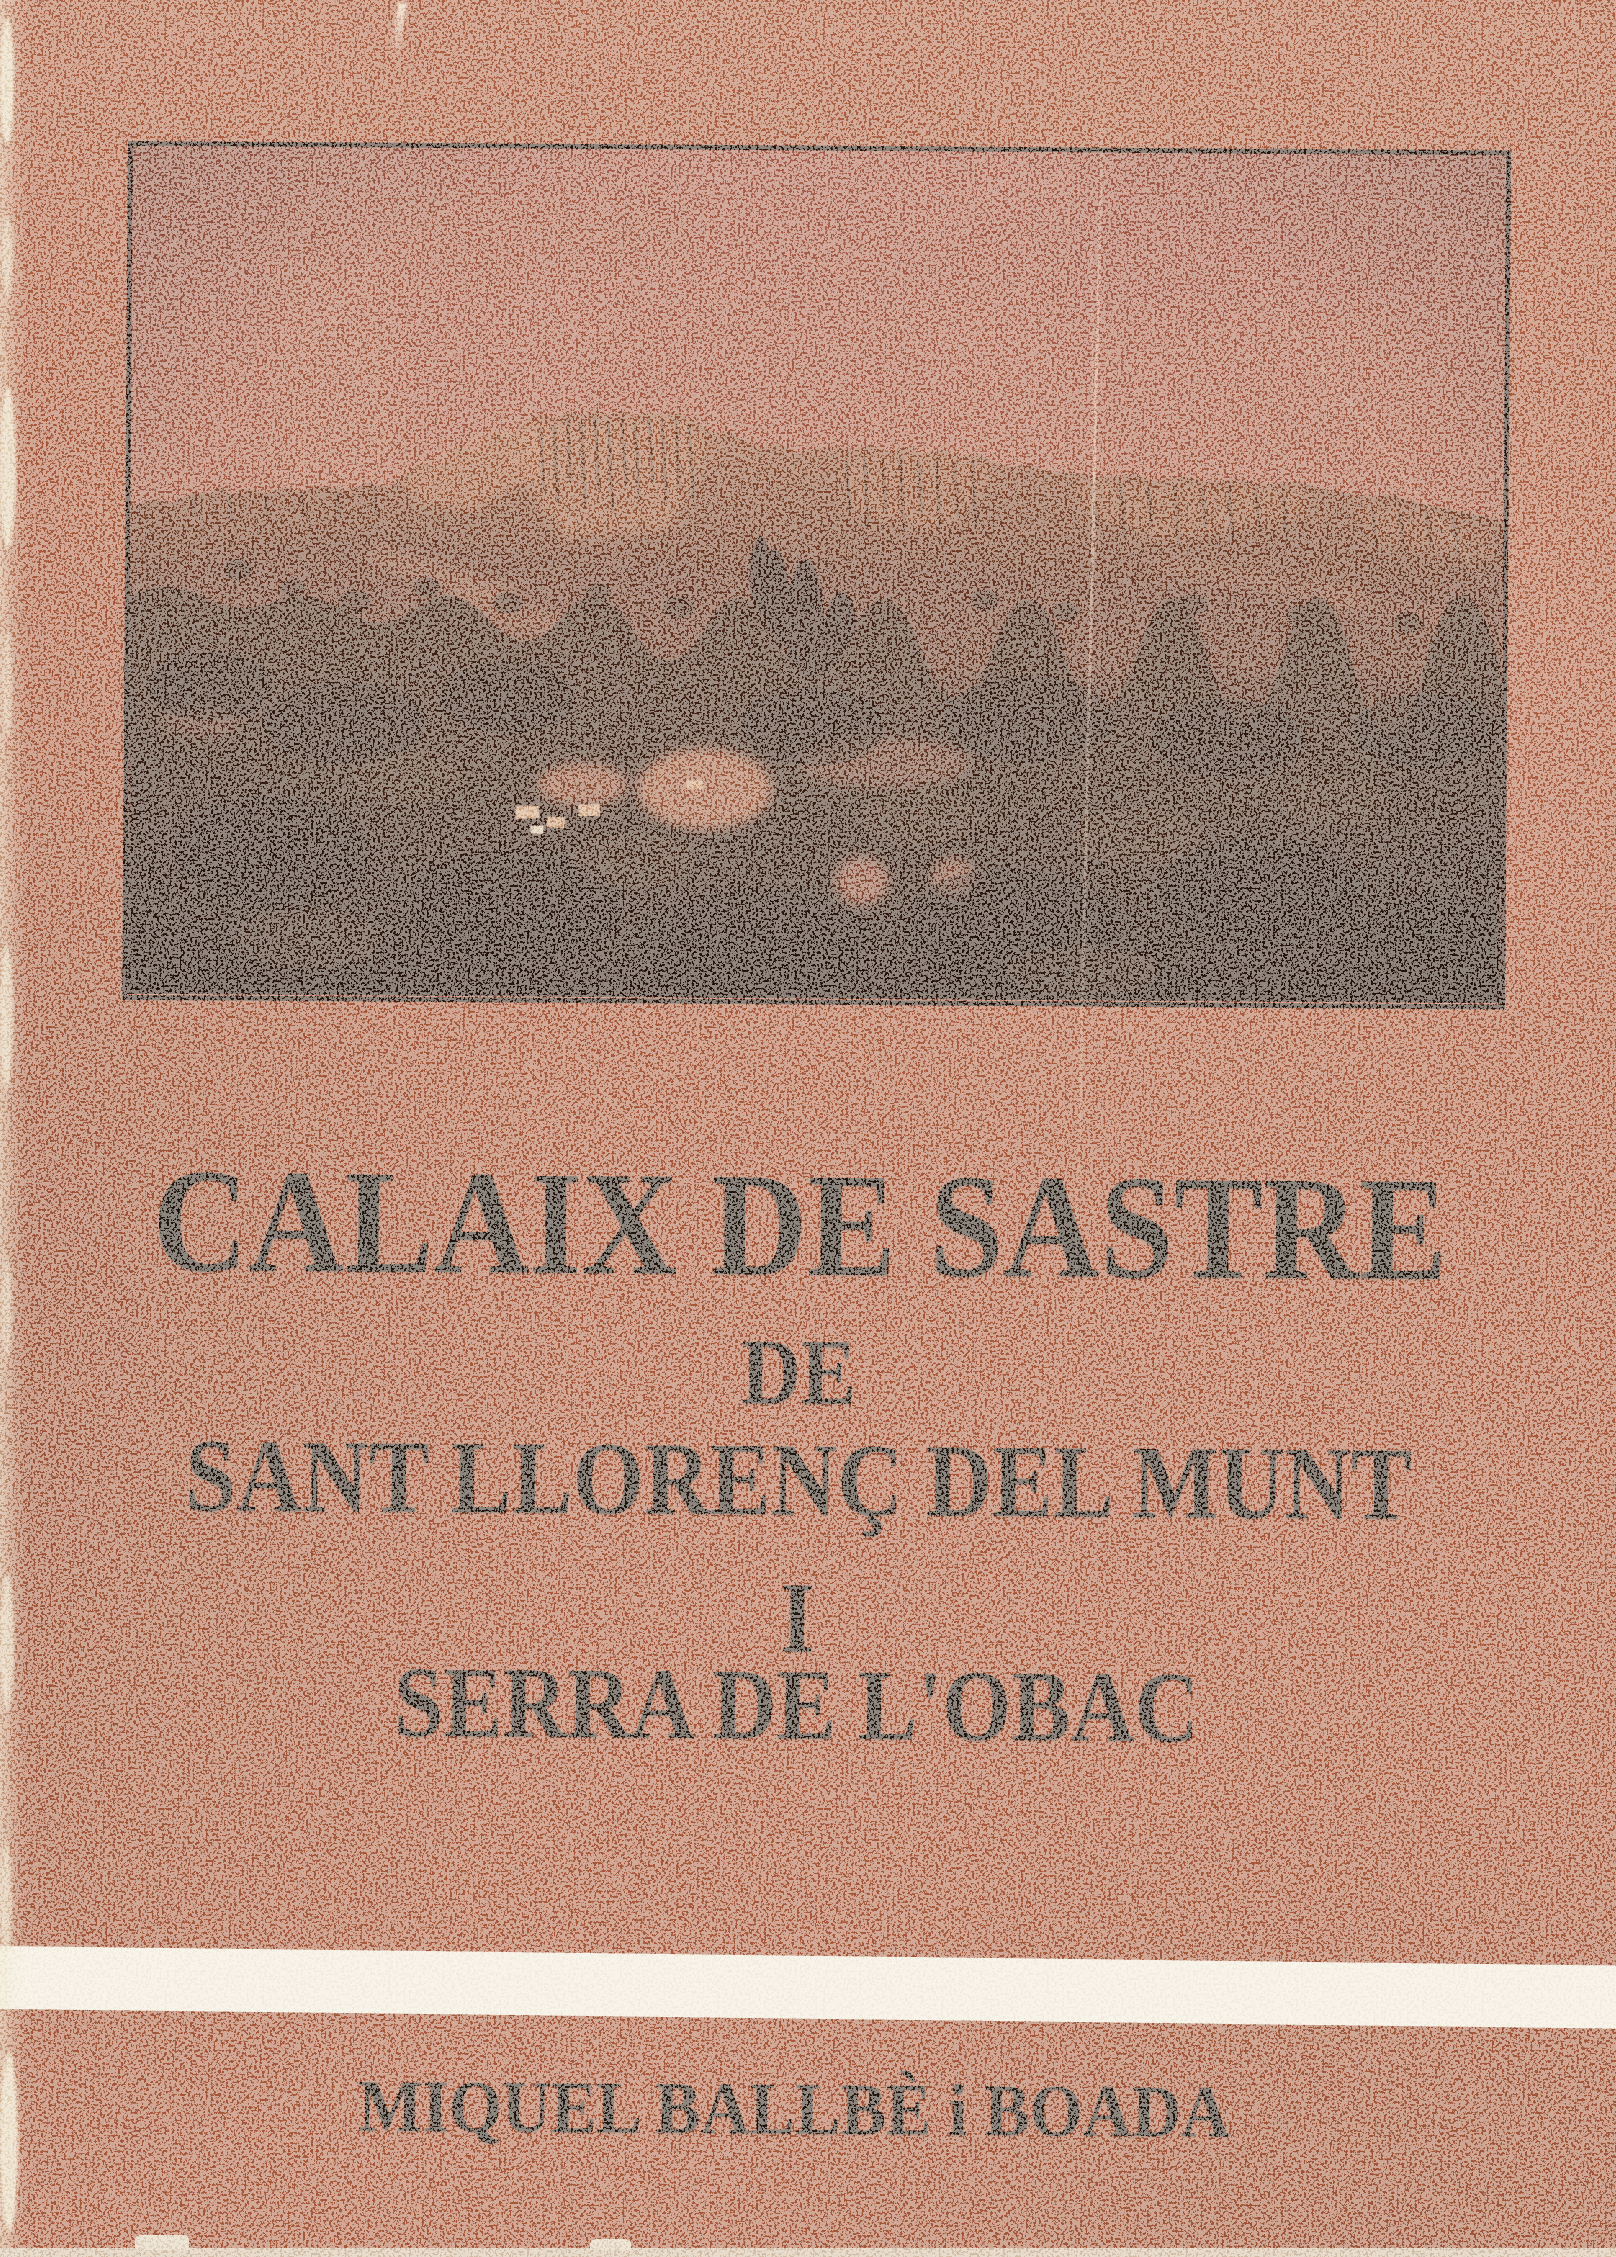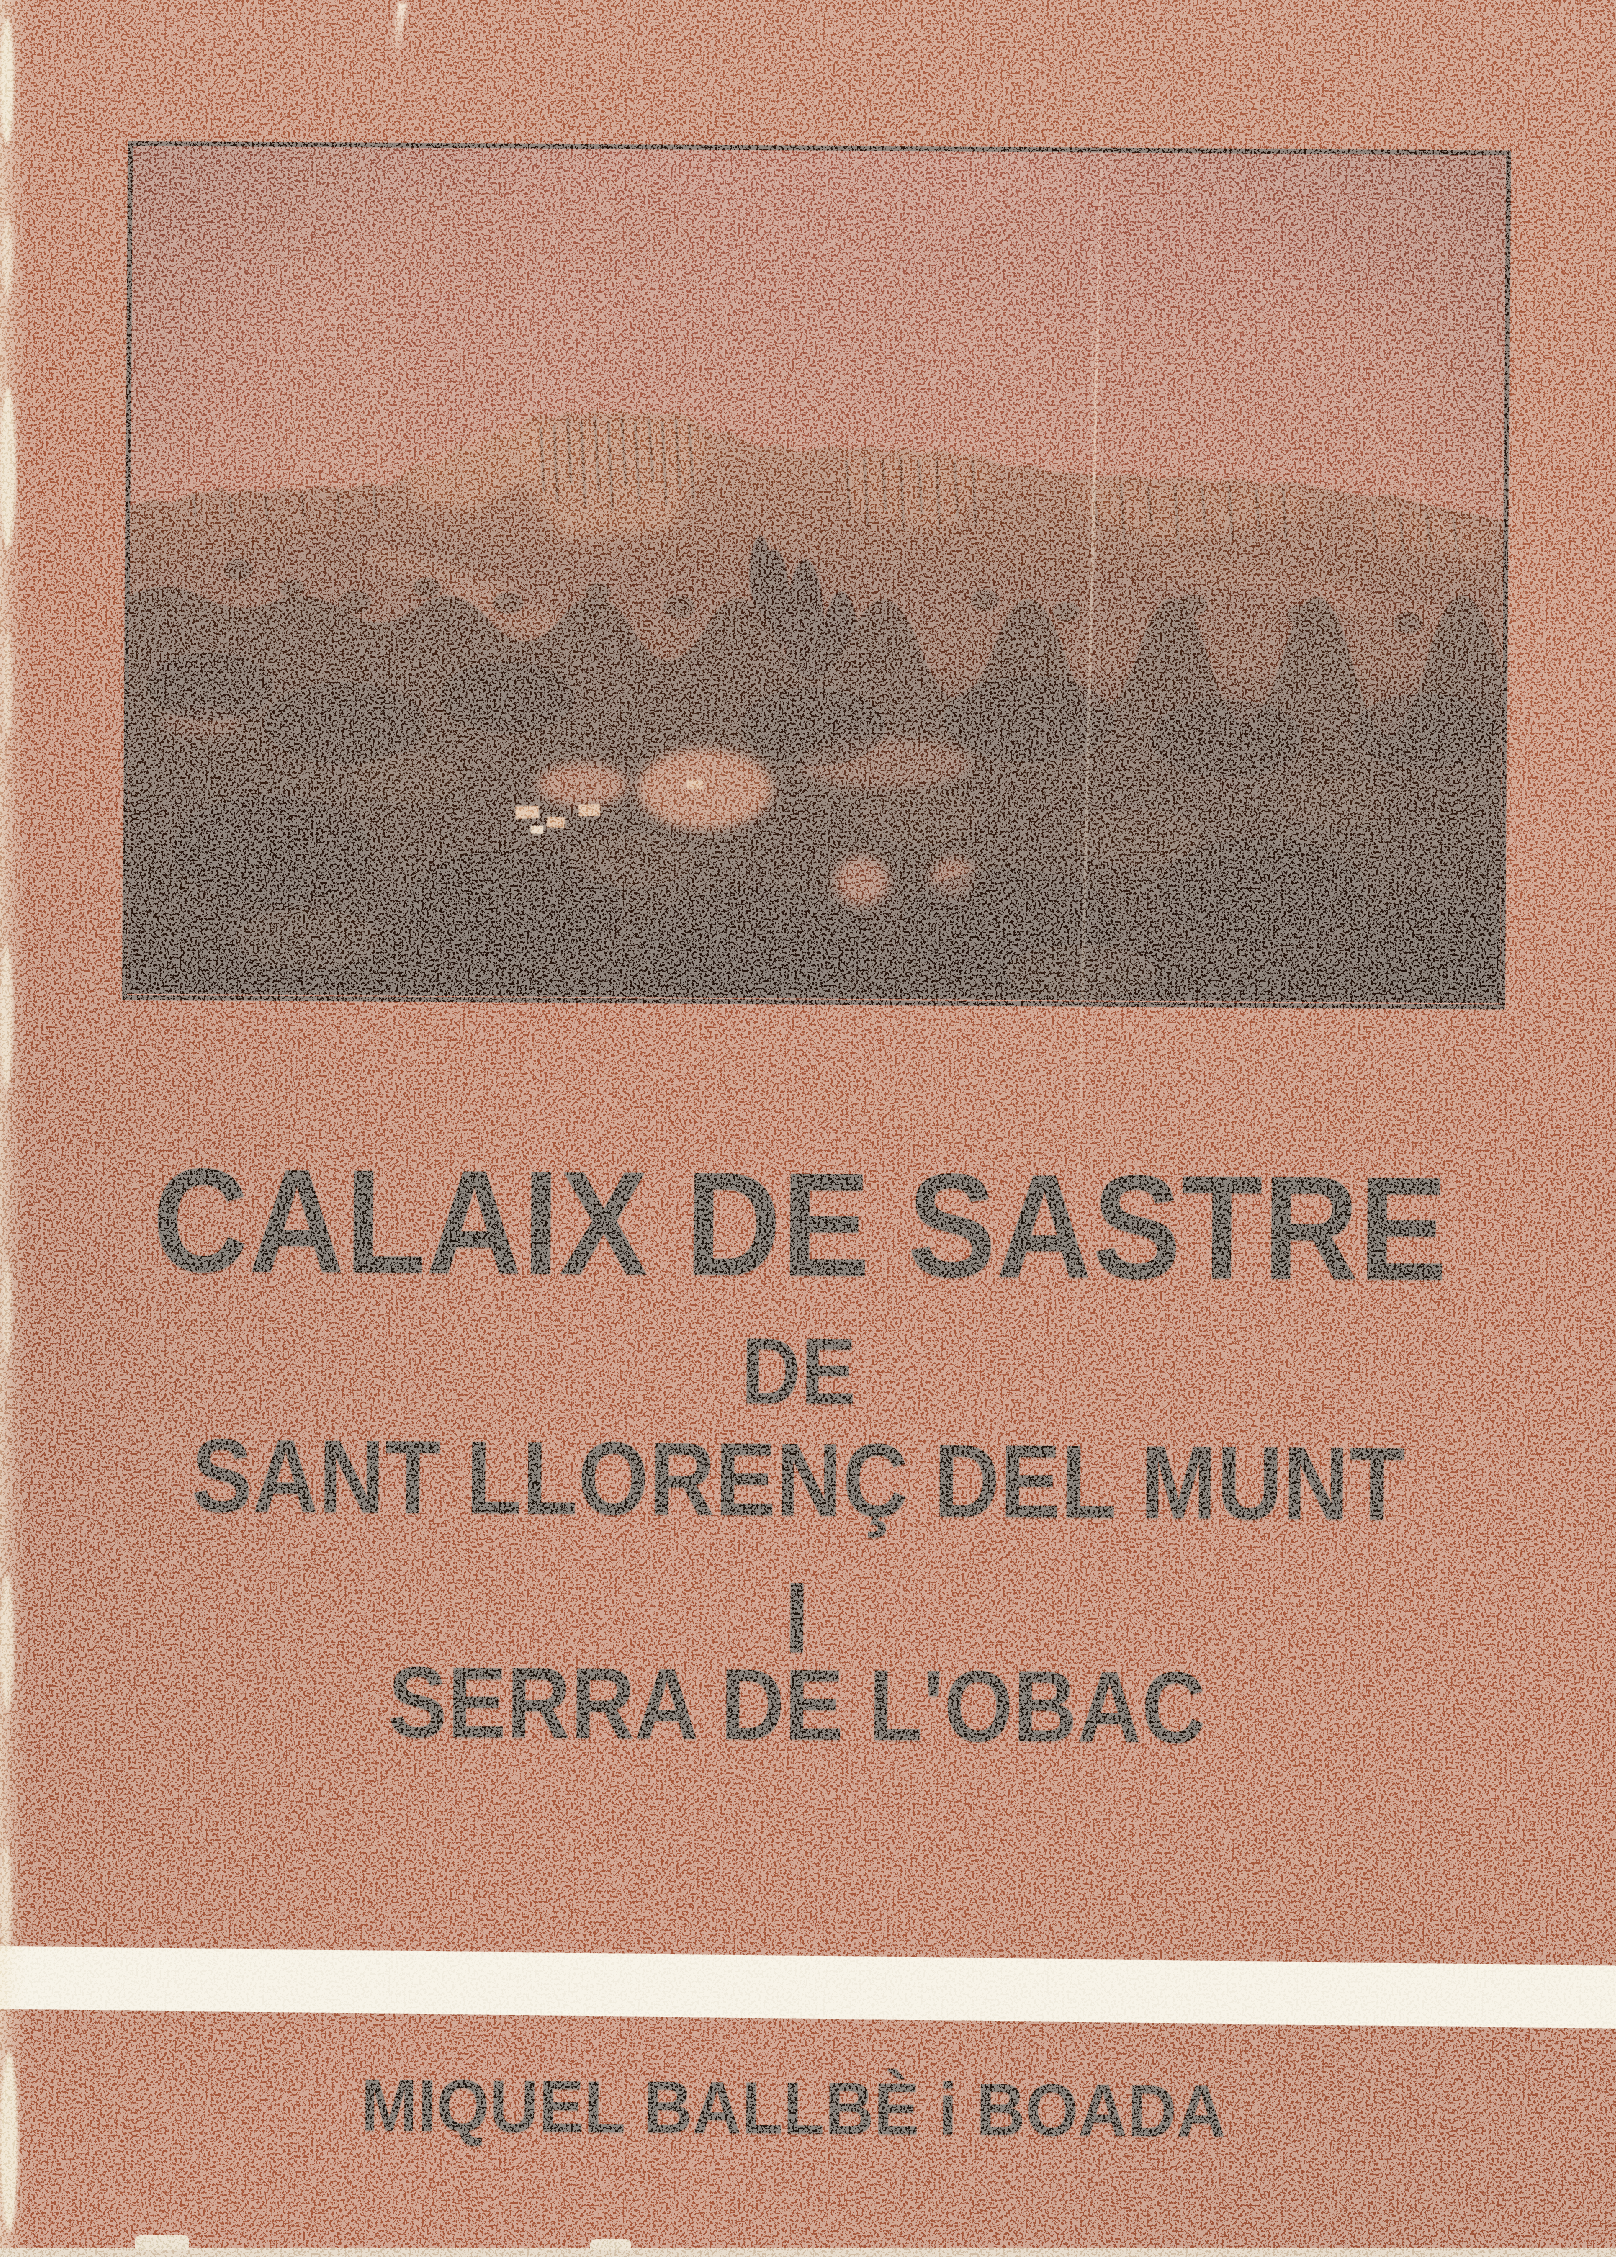--- a/index.html
+++ b/index.html
@@ -1,21 +1,21 @@
 <!DOCTYPE html>
 <html style="font-size:14.4px"><head>
 <meta charset="utf-8">
 <style>
   html,body{margin:0;padding:0;background:#6b6b6b;}
   .page{
     position:relative;
     width:1617px;height:2257px;
     background:#a6573a;
     overflow:hidden;
-    font-family:Liberation Sans, sans-serif;
+    font-family:Liberation Serif, serif;
   }
   .bg-shading{
     position:absolute;inset:0;pointer-events:none;
     background:
       radial-gradient(1080px 810px at 70% 28%, rgba(255,235,220,0.07), transparent 70%),
       radial-gradient(810px 1260px at 0% 60%, rgba(40,15,8,0.10), transparent 70%),
       linear-gradient(180deg, rgba(255,240,225,0.05), transparent 20%),
       radial-gradient(900px 630px at 85% 100%, rgba(40,15,8,0.08), transparent 75%);
   }
   .content-skew{

